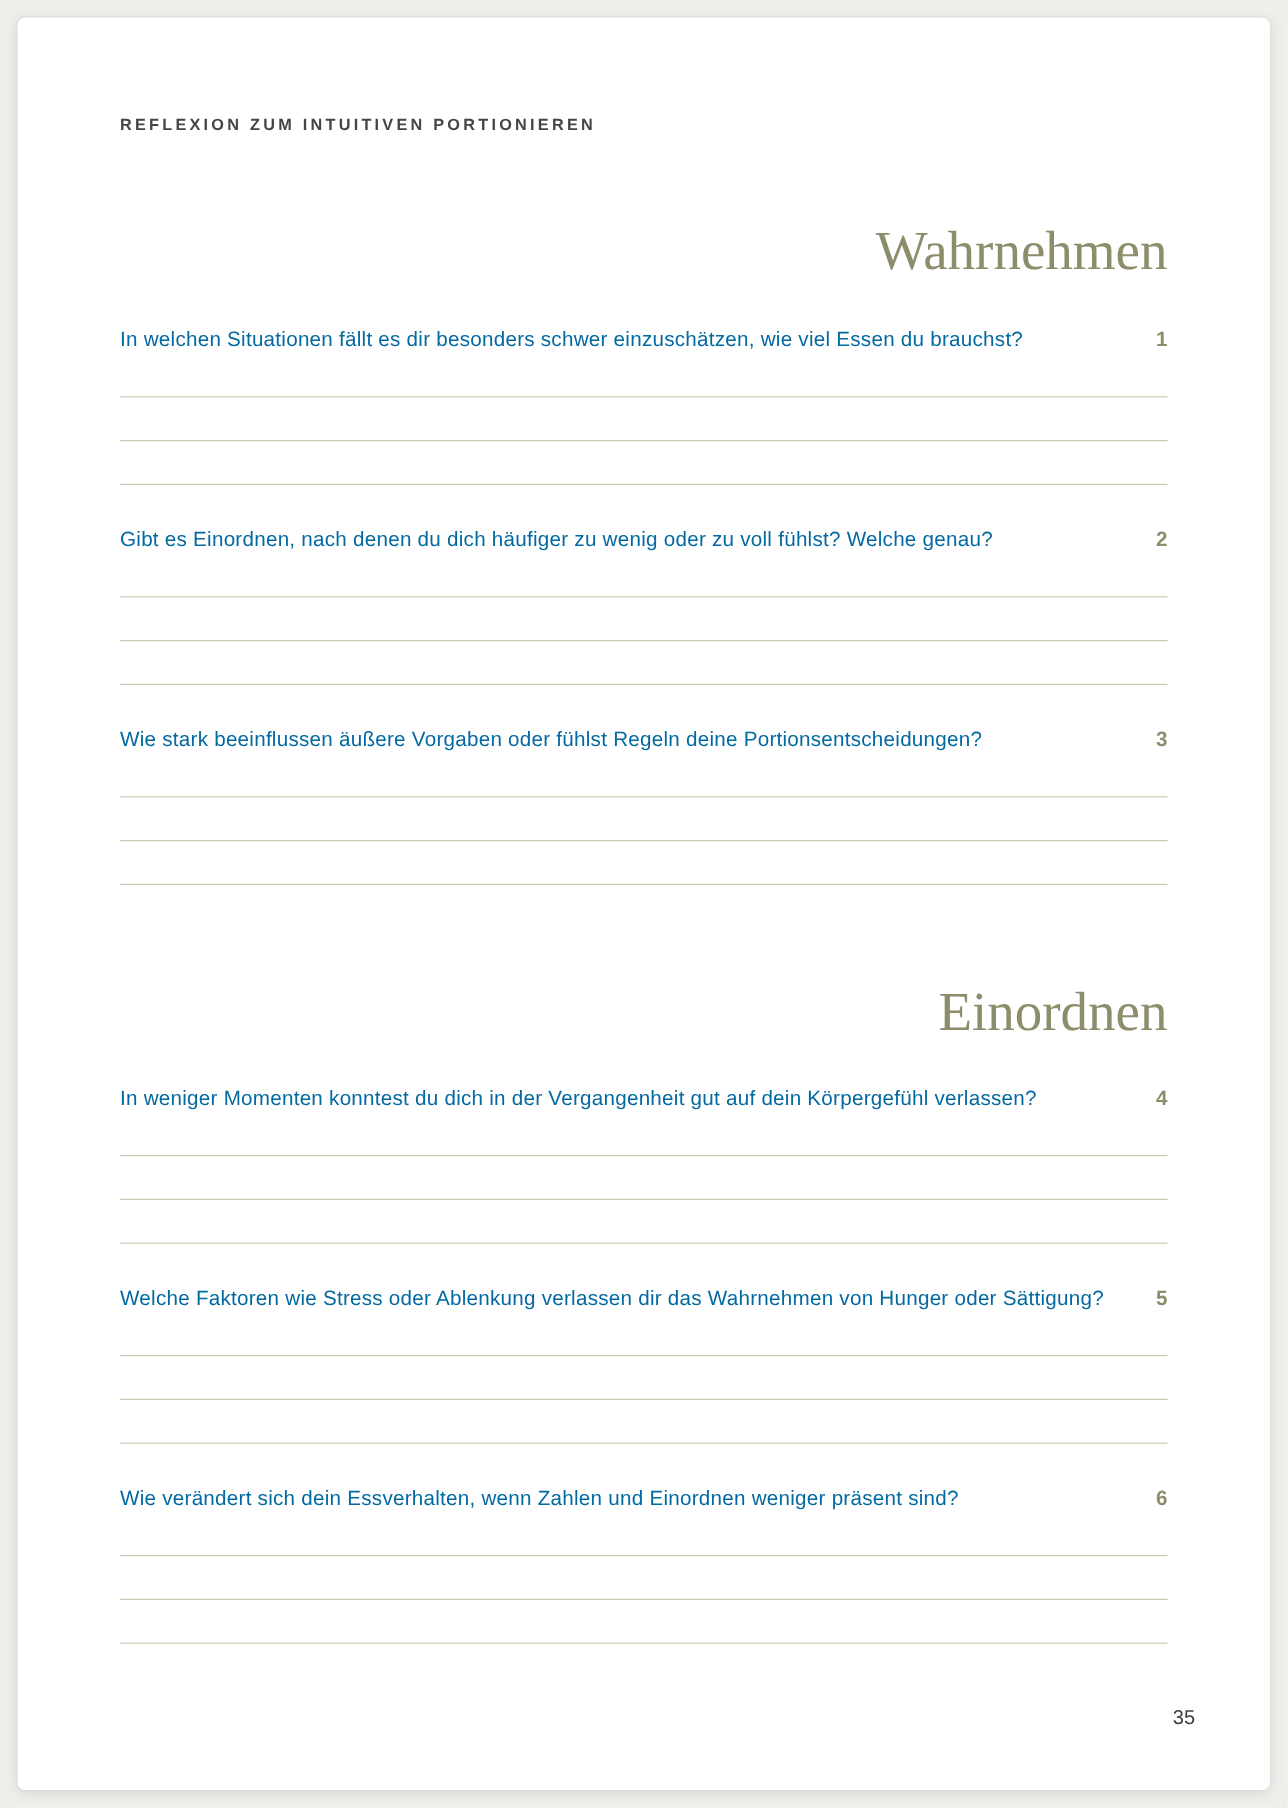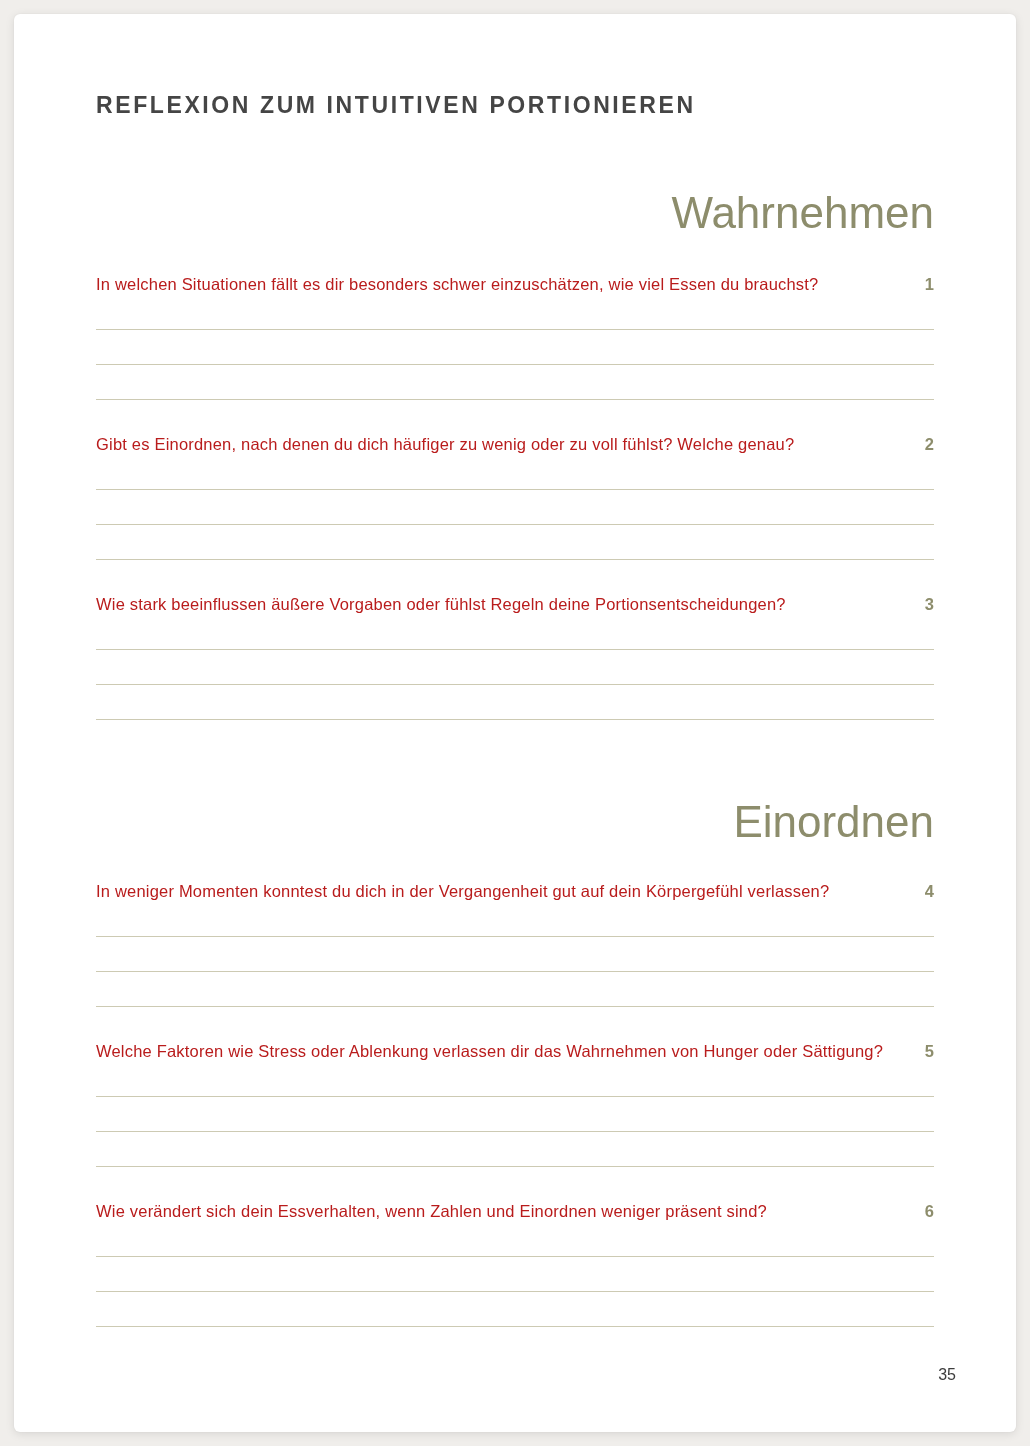--- a/index.html
+++ b/index.html
@@ -19,27 +19,27 @@
     background: #ffffff;
     border-radius: 6px;
     box-shadow: 0 2px 10px rgba(0,0,0,0.10), 0 0 2px rgba(0,0,0,0.06);
   }
   .content {
     position: relative;
     height: 100%;
     padding: 78px 82px 0 82px;
   }
   .doc-title {
-    font-size: 23px;
+    font-size: 13px;
     font-weight: bold;
     letter-spacing: 2.6px;
     color: #454545;
   }
   .section-heading {
-    font-family: Liberation Sans, sans-serif;
+    font-family: Liberation Serif, serif;
     font-weight: normal;
     font-size: 44px;
     color: #8d8d6c;
     text-align: right;
     line-height: 1;
   }
   .section-heading.first {
     margin-top: 72px;
     margin-bottom: 40px;
   }
@@ -50,21 +50,21 @@
   .question-block {
     margin-bottom: 35px;
   }
   .question-row {
     display: flex;
     align-items: baseline;
     justify-content: space-between;
   }
   .question-text {
     font-size: 16.5px;
-    color: #b91c1c;
+    color: #0369a1;
     letter-spacing: 0.2px;
   }
   .question-number {
     font-size: 16.5px;
     font-weight: bold;
     color: #8d8d6c;
     padding-left: 16px;
   }
   .answer-lines { margin-top: 1px; }
   .answer-line {

